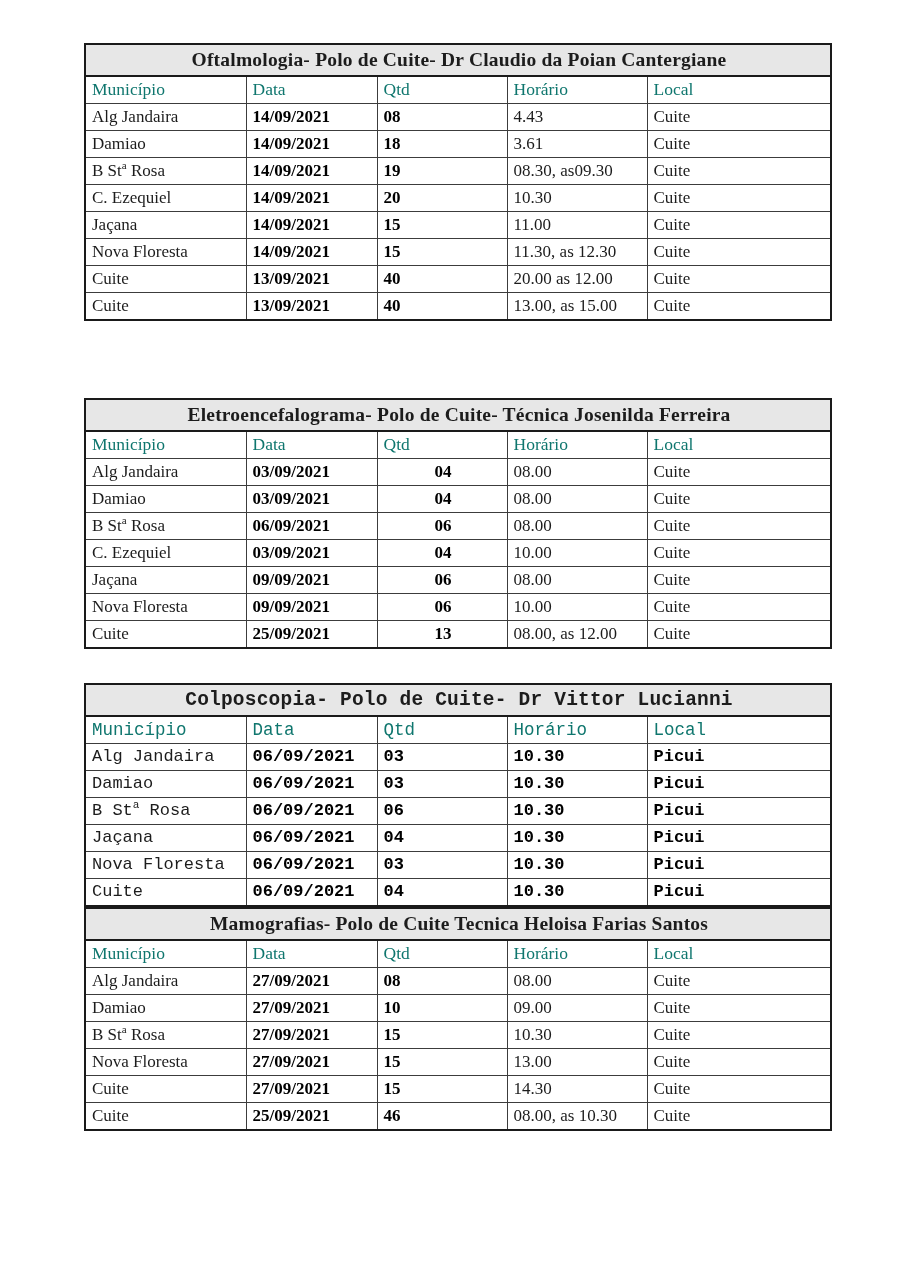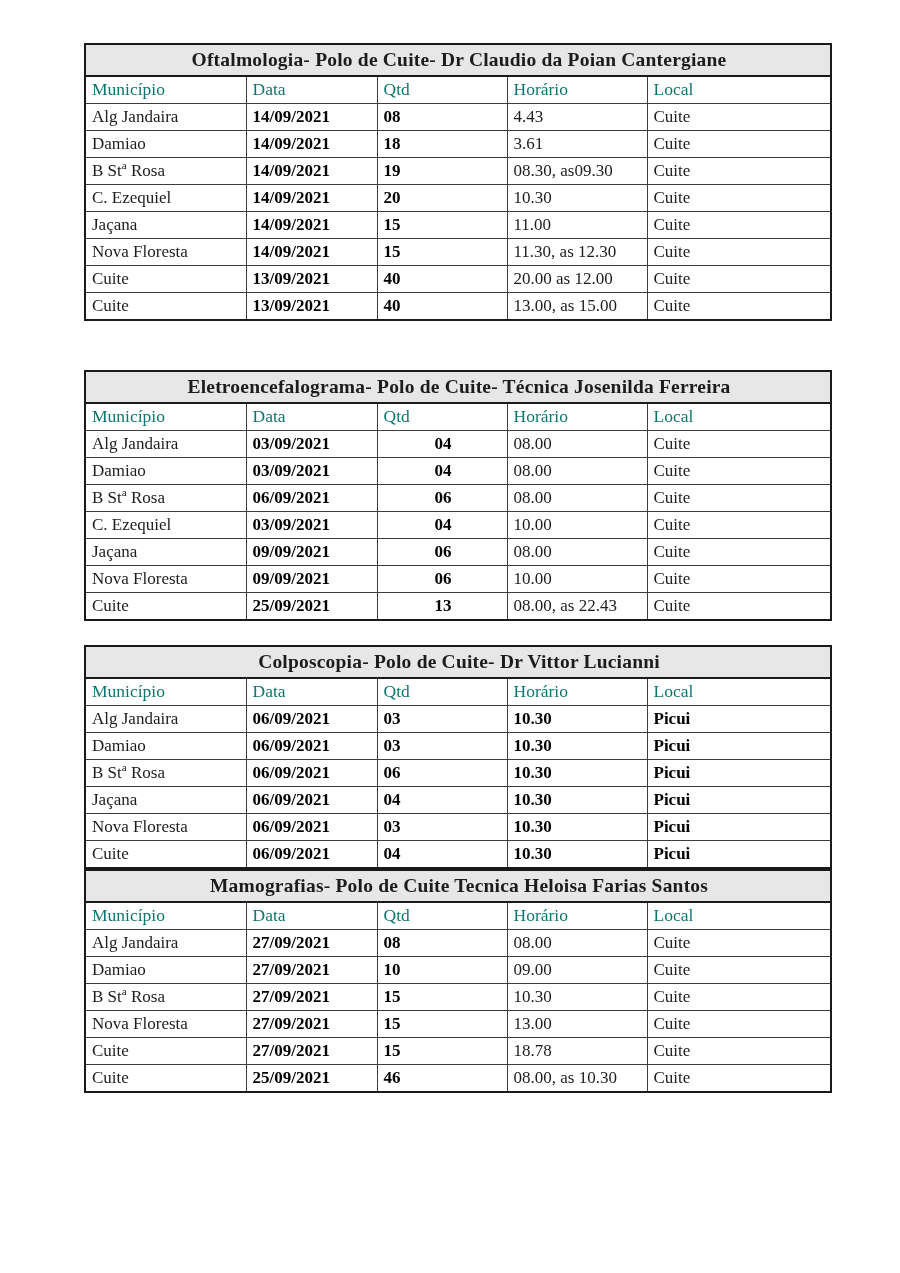--- a/index.html
+++ b/index.html
@@ -14,22 +14,22 @@
     position:relative;
     width:900px;height:1273px;
   }
   .tables-wrap{
     position:absolute;
     left:84px;top:0;
     width:746px;
   }
   section.table-block{display:block;}
   section.table-block:nth-of-type(1){margin-top:43px;}
-  section.table-block:nth-of-type(2){margin-top:49px;}
-  section.table-block:nth-of-type(3){margin-top:24px;}
+  section.table-block:nth-of-type(2){margin-top:77px;}
+  section.table-block:nth-of-type(3){margin-top:34px;font-family:Liberation Mono, monospace;}
   section.table-block:nth-of-type(4){}
   table{
     border-collapse:collapse;
     table-layout:fixed;
     width:746px;
     border:2px solid #1a1a1a;
   }
   col.c-municipio{width:161px;}
   col.c-data{width:131px;}
   col.c-qtd{width:130px;}
@@ -211,21 +211,21 @@
               <td>Nova Floresta</td>
               <td class="b">09/09/2021</td>
               <td class="b c">06</td>
               <td>10.00</td>
               <td>Cuite</td>
             </tr>
             <tr>
               <td>Cuite</td>
               <td class="b">25/09/2021</td>
               <td class="b c">13</td>
-              <td>08.00, as 22.43</td>
+              <td>08.00, as 12.00</td>
               <td>Cuite</td>
             </tr>
           </tbody>
     </table>
   </section>
 
   <section class="table-block">
     <table>
       <colgroup>
         <col class="c-municipio">
@@ -340,21 +340,21 @@
               <td>Nova Floresta</td>
               <td class="b">27/09/2021</td>
               <td class="b">15</td>
               <td>13.00</td>
               <td>Cuite</td>
             </tr>
             <tr>
               <td>Cuite</td>
               <td class="b">27/09/2021</td>
               <td class="b">15</td>
-              <td>18.78</td>
+              <td>14.30</td>
               <td>Cuite</td>
             </tr>
             <tr>
               <td>Cuite</td>
               <td class="b">25/09/2021</td>
               <td class="b">46</td>
               <td>08.00, as 10.30</td>
               <td>Cuite</td>
             </tr>
           </tbody>

